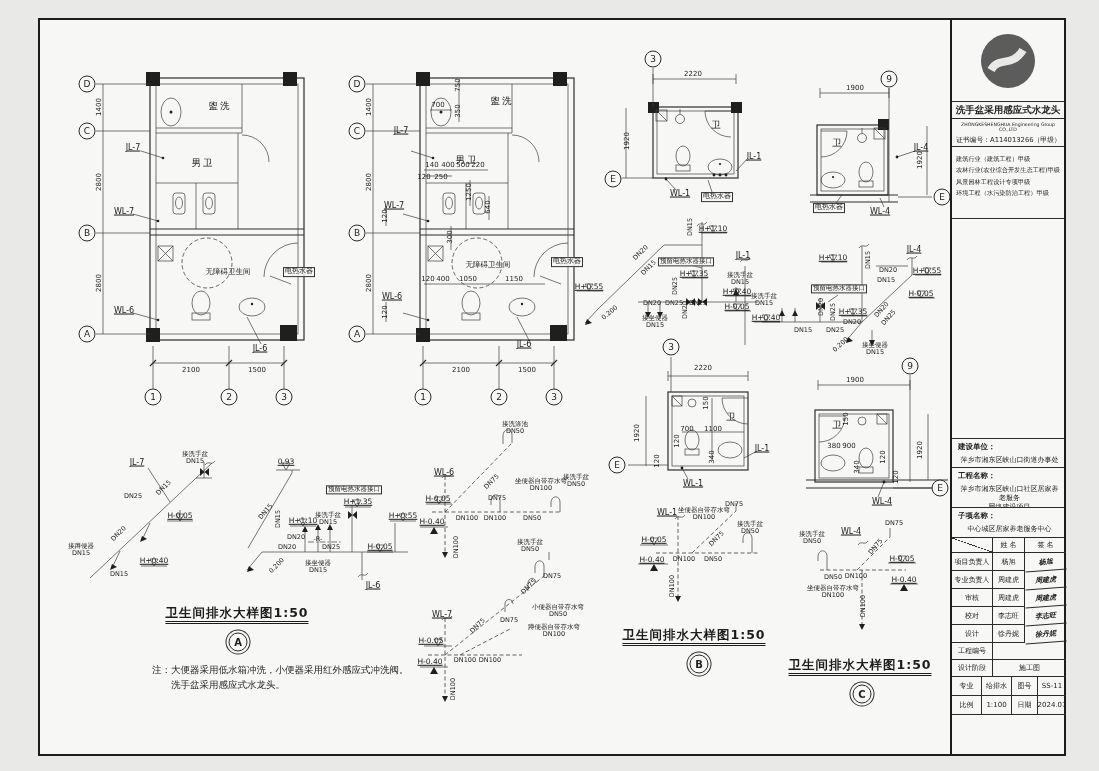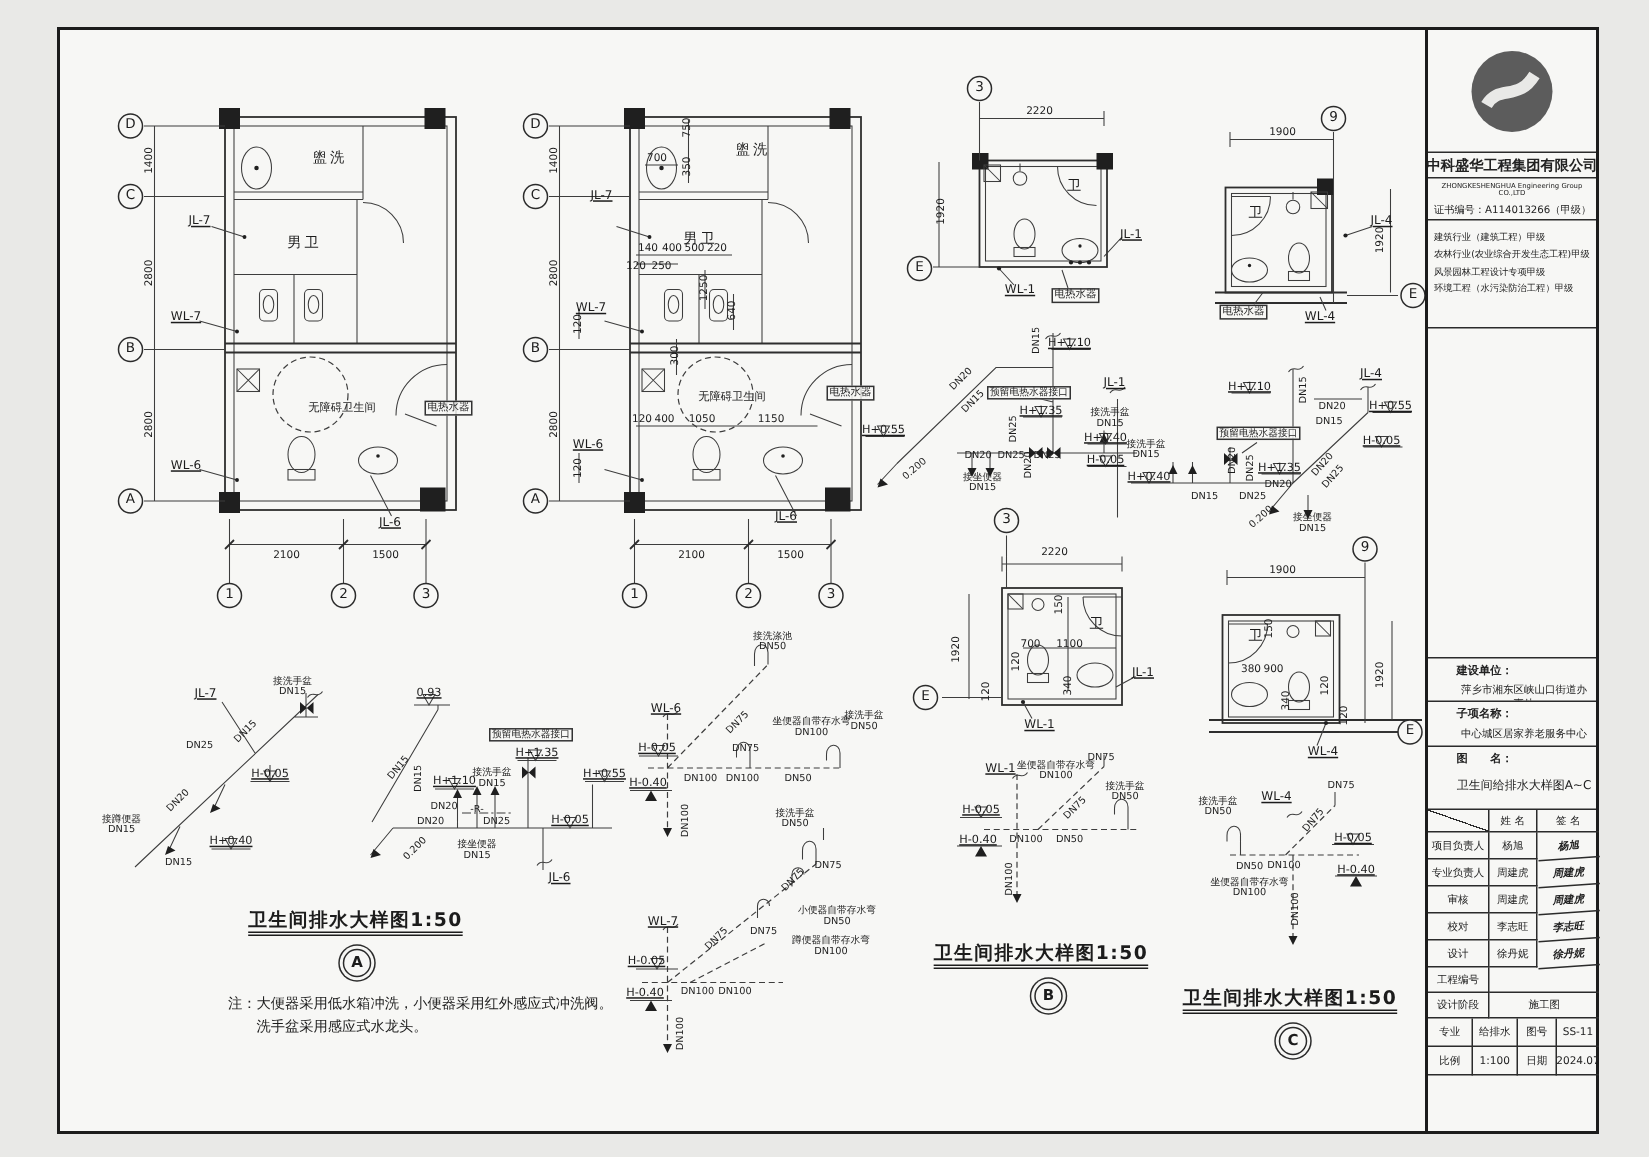--- a/index.html
+++ b/index.html
@@ -33,21 +33,21 @@
       border-bottom:2.5px solid #1c1c1c;background:#f7f7f5;font-size:7px;}
   .tbrow{box-sizing:border-box;border-bottom:1px solid #2b2b2b;overflow:hidden;position:relative;}
   #tb-logo{height:82px;display:flex;align-items:center;justify-content:center;}
   #tb-cn{height:17px;display:flex;align-items:center;justify-content:center;
          font-weight:bold;font-size:9.5px;white-space:nowrap;}
   #tb-encert{height:28px;text-align:center;}
   #tb-encert .en{font-size:4.6px;margin-top:3px;}
   #tb-encert .cert{font-size:6.8px;margin-top:3px;text-align:left;padding-left:4px;}
   #tb-quals{height:72px;padding:6px 0 0 4px;font-size:6.2px;line-height:1.85;}
   #tb-blank{height:220px;}
-  .sec{padding:3px 3px 0 19px;}
+  .sec{padding:3px 3px 0 6px;}
   .sec .h{font-size:7.5px;font-weight:bold;text-align:left;}
   .sec .v{font-size:7px;text-align:center;margin-top:4px;line-height:1.3;}
   #sec-owner{height:29px;} #sec-project{height:40px;} #sec-sub{height:30px;} #sec-draw{height:42px;}
   #sec-draw .v{margin-top:8px;font-size:8px;}
   .grid3{display:grid;grid-template-columns:41px 32px 41px;}
   .grid3 > div{box-sizing:border-box;border-right:1px solid #2b2b2b;border-bottom:1px solid #2b2b2b;
       display:flex;align-items:center;justify-content:center;font-size:7px;}
   .grid3 > div:nth-child(3n){border-right:none;}
   .g3h{height:15px;} .g3r{height:18px;}
   .diag{background:linear-gradient(to top right,transparent 48.5%,#2b2b2b 48.5%,#2b2b2b 51.5%,transparent 51.5%);}
@@ -515,43 +515,44 @@
 　　洗手盆采用感应式水龙头。</span>
     </div>
 
   <div id="tb">
     <div class="tbrow" id="tb-logo">
       <svg width="58" height="58" viewBox="0 0 58 58">
         <circle cx="29" cy="29" r="27" fill="#5c5c5c"></circle>
         <path d="M12,38 C20,24 33,36 44,18" stroke="#e9e9e7" stroke-width="8" fill="none"></path>
       </svg>
     </div>
-    <div class="tbrow" id="tb-cn">中科盛华工程集团有限公司</div>
+    <div class="tbrow" id="tb-cn">洗手盆采用感应式水龙头</div>
     <div class="tbrow" id="tb-encert">
       <div class="en">ZHONGKESHENGHUA Engineering Group CO.,LTD</div>
       <div class="cert"><span>证书编号：</span><span>A114013266（甲级）</span></div>
     </div>
     <div class="tbrow" id="tb-quals">
       <div>建筑行业（建筑工程）甲级</div>
       <div>农林行业(农业综合开发生态工程)甲级</div>
       <div>风景园林工程设计专项甲级</div>
       <div>环境工程（水污染防治工程）甲级</div>
     </div>
     <div class="tbrow" id="tb-blank"></div>
     <div class="tbrow sec" id="sec-owner">
       <div class="h">建设单位：</div>
       <div class="v">萍乡市湘东区峡山口街道办事处</div>
     </div>
+    <div class="tbrow sec" id="sec-project">
+      <div class="h">工程名称：</div>
+      <div class="v" style="white-space:pre-line">萍乡市湘东区峡山口社区居家养老服务
+网络建设项目</div>
+    </div>
     <div class="tbrow sec" id="sec-sub">
       <div class="h">子项名称：</div>
       <div class="v">中心城区居家养老服务中心</div>
-    </div>
-    <div class="tbrow sec" id="sec-draw">
-      <div class="h">图　　名：</div>
-      <div class="v">卫生间给排水大样图A~C</div>
     </div>
     <div class="grid3">
       <div class="g3h diag"></div>
       <div class="g3h">姓 名</div>
       <div class="g3h">签 名</div>
       <div class="g3r">项目负责人</div>
       <div class="g3r">杨旭</div>
       <div class="g3r sig">杨旭</div>
       <div class="g3r">专业负责人</div>
       <div class="g3r">周建虎</div>

